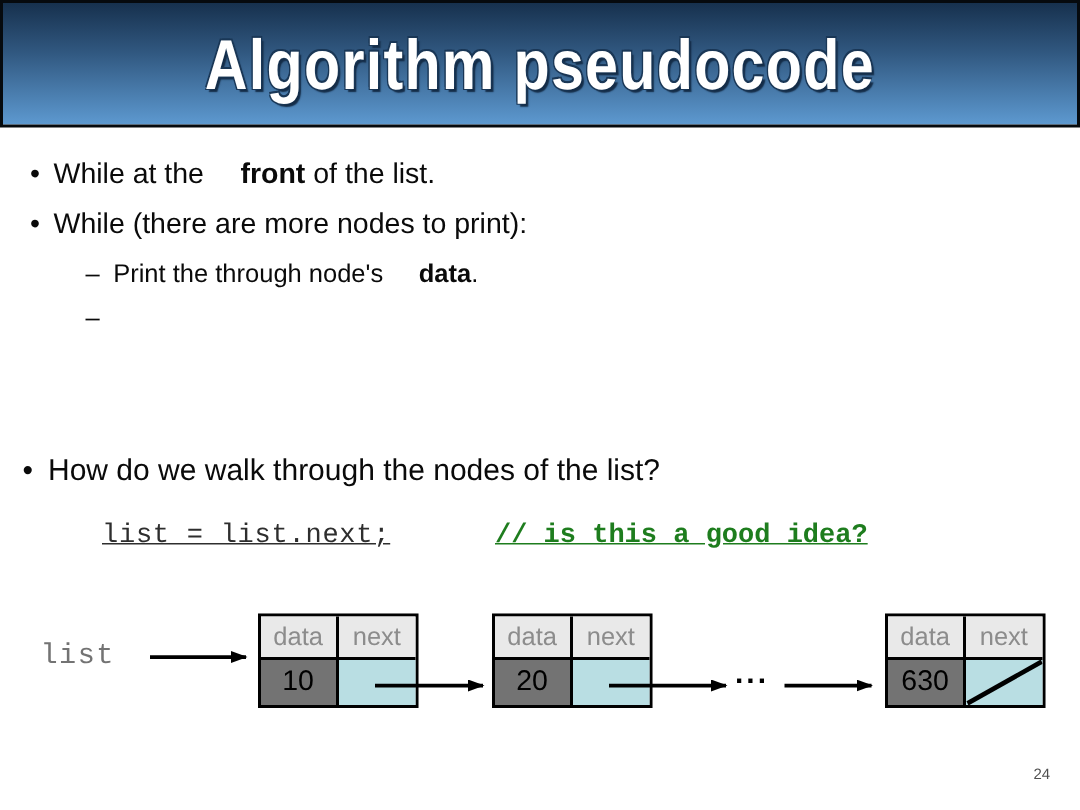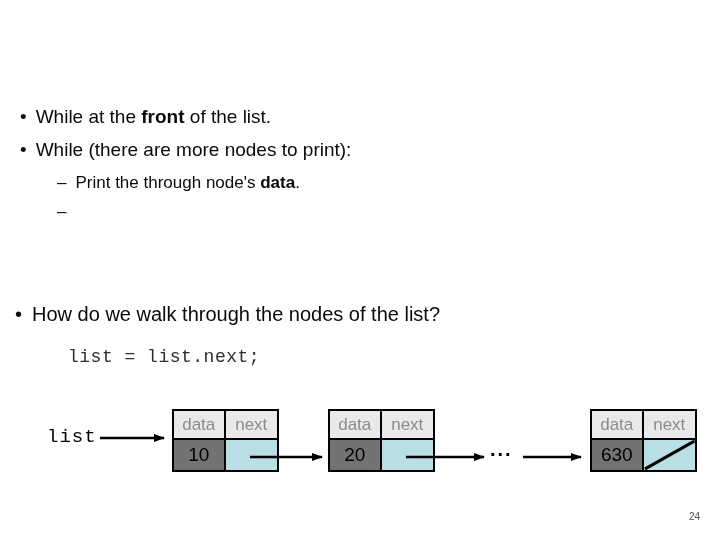--- a/index.html
+++ b/index.html
@@ -28,31 +28,31 @@
   .lvl1 { font-size:19px; left:20px; }
   .lvl1 .glyph { margin-right:9px; }
   .b1 { top:106px; }
   .b2 { top:139px; }
   .lvl2 { font-size:17px; left:57px; }
   .lvl2 .glyph { margin-right:9px; }
   .s1 { top:173px; }
   .s2 { top:202px; }
   .b3 { top:303px; left:15px; font-size:20px; }
   .b3 .glyph { margin-right:10px; }
-  b { font-weight:bold; }
+  b { font-weight:bold;margin-left:19px; }
 
   
-  .code { position:absolute; font-family:"Liberation Mono", monospace; white-space:nowrap; }
+  .code { position:absolute; font-family:"Liberation Mono", monospace; white-space:nowrap;text-decoration:underline; }
   .code-stmt { left:68px; top:347px; font-size:18px; color:#2e2e2e; letter-spacing:0.5px; }
   .code-comment { left:330px; top:347px; font-size:18px; font-weight:bold; color:#1e7d1e; }
 
   
   .pointer-label {
-    position:absolute; left:47px; top:426px; font-family:"Liberation Mono", monospace;
-    font-size:19px; color:#000000; letter-spacing:1px;
+    position:absolute; left:27px; top:426px; font-family:"Liberation Mono", monospace;
+    font-size:19px; color:#737373; letter-spacing:1px;
   }
   .node {
     position:absolute; top:409px; width:107px; height:63px; box-sizing:border-box;
     border:2px solid #000; display:grid;
     grid-template-columns:1fr 1fr; grid-template-rows:29px 1fr; background:#e9e9e9;
   }
   .n1 { left:172px; } .n2 { left:328px; } .n3 { left:590px; }
   .cell { display:flex; align-items:center; justify-content:center; box-sizing:border-box; }
   .cell-hdr { background:#e9e9e9; color:#8c8c8c; font-size:17px; border-bottom:2px solid #000; }
   .cell-left { border-right:2px solid #000; }
@@ -64,20 +64,23 @@
   .arrows { position:absolute; left:0; top:0; pointer-events:none; }
   .arrows line { stroke:#000; stroke-width:2.5; }
 
   .page-number { position:absolute; left:689px; top:511px; font-size:10px; color:#4f4f4f; }
 </style>
 </head>
 <body>
 
 <div class="slide">
 
+  <div class="banner">
+    <div class="banner-title">Algorithm pseudocode</div>
+  </div>
 
   <div class="line lvl1 b1">
     <span class="glyph">•</span>
     <span><span>While at the </span><b>front</b><span> of the list.</span></span>
   </div>
   <div class="line lvl1 b2">
     <span class="glyph">•</span>
     <span><span>While (there are more nodes to print):</span><b></b><span></span></span>
   </div>
   <div class="line lvl2 s1">
@@ -86,20 +89,21 @@
   </div>
   <div class="line lvl2 s2">
     <span class="glyph">–</span>
   </div>
   <div class="line b3">
     <span class="glyph">•</span>
     <span><span>How do we walk through the nodes of the list?</span><b></b><span></span></span>
   </div>
 
   <div class="code code-stmt">list = list.next;</div>
+  <div class="code code-comment">// is this a good idea?</div>
 
   <div>
     <div class="pointer-label">list</div>
 
     <div class="node n1">
       <div class="cell cell-hdr cell-left">data</div>
       <div class="cell cell-hdr">next</div>
       <div class="cell cell-val cell-left">10</div>
       <div class="cell cell-next"></div>
     </div>

